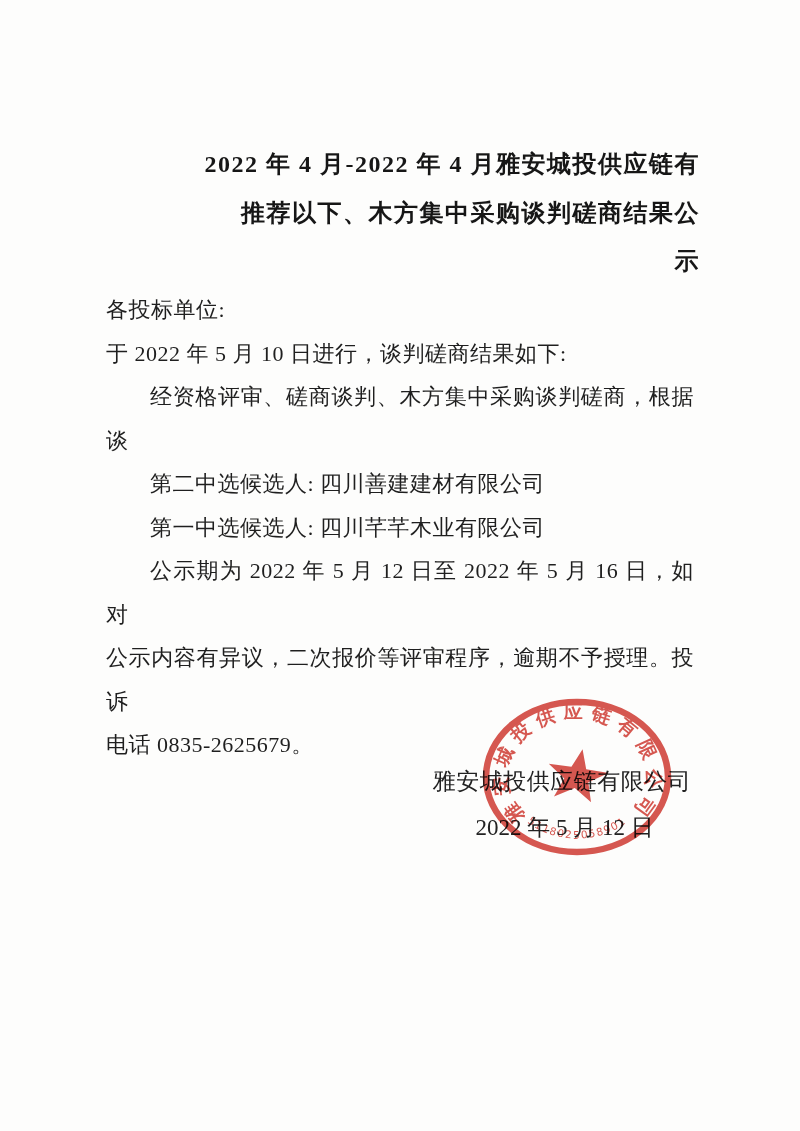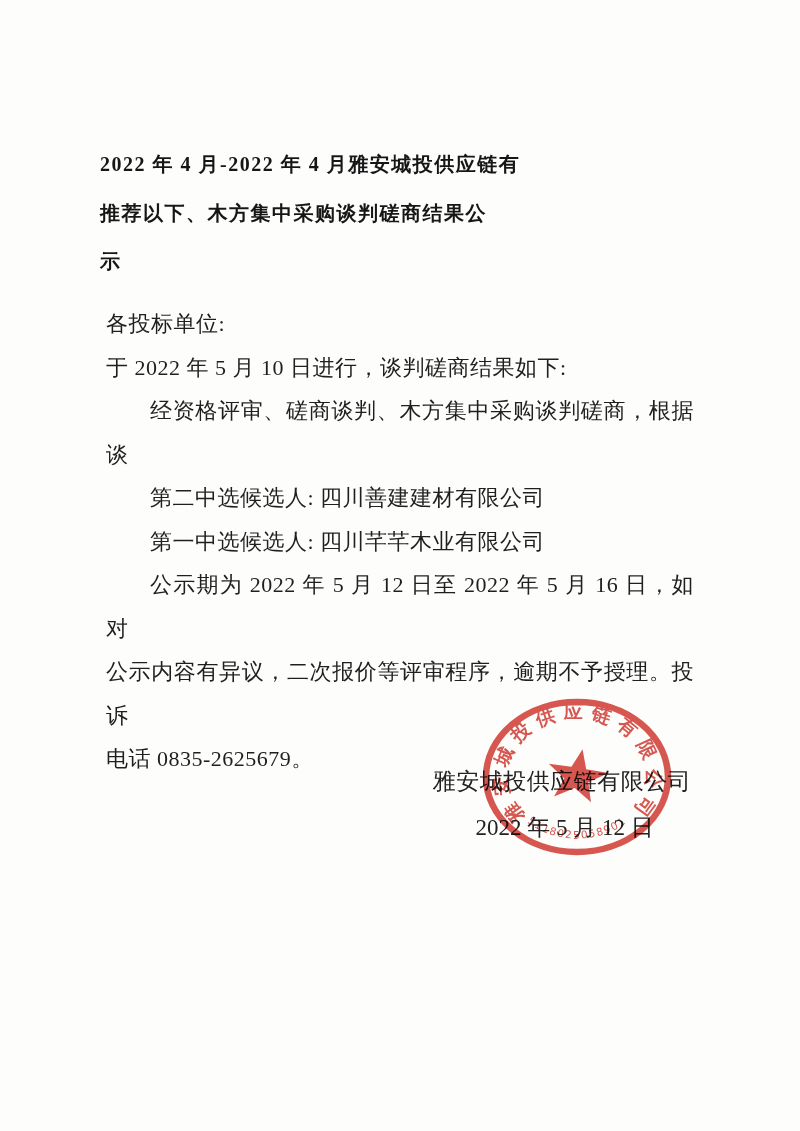--- a/index.html
+++ b/index.html
@@ -10,29 +10,29 @@
     font-family: "Liberation Serif", "DejaVu Serif", serif;
     position: relative;
   }
   .page {
     position: absolute; inset: 0;
     background: #fdfdfc;
   }
   .doc-title {
     position: absolute;
     left: 100px; top: 140px; width: 600px;
-    text-align: left;
-    font-size: 20px; font-weight: bold;
+    text-align: right;
+    font-size: 24px; font-weight: bold;
     line-height: 48.5px;
     color: #161616;
     letter-spacing: 1.5px;
   }
   .body-lines {
     position: absolute;
-    left: 106px; top: 302px; width: 588px;
+    left: 106px; top: 288px; width: 588px;
     font-size: 22px;
     line-height: 43.5px;
     color: #1f1f1f;
     letter-spacing: 0.5px;
   }
   .bline { white-space: normal; }
   .bline.indent { text-indent: 2em; }
   .bline.fill { text-align: justify; text-align-last: justify; }
   .sig-company {
     position: absolute;

